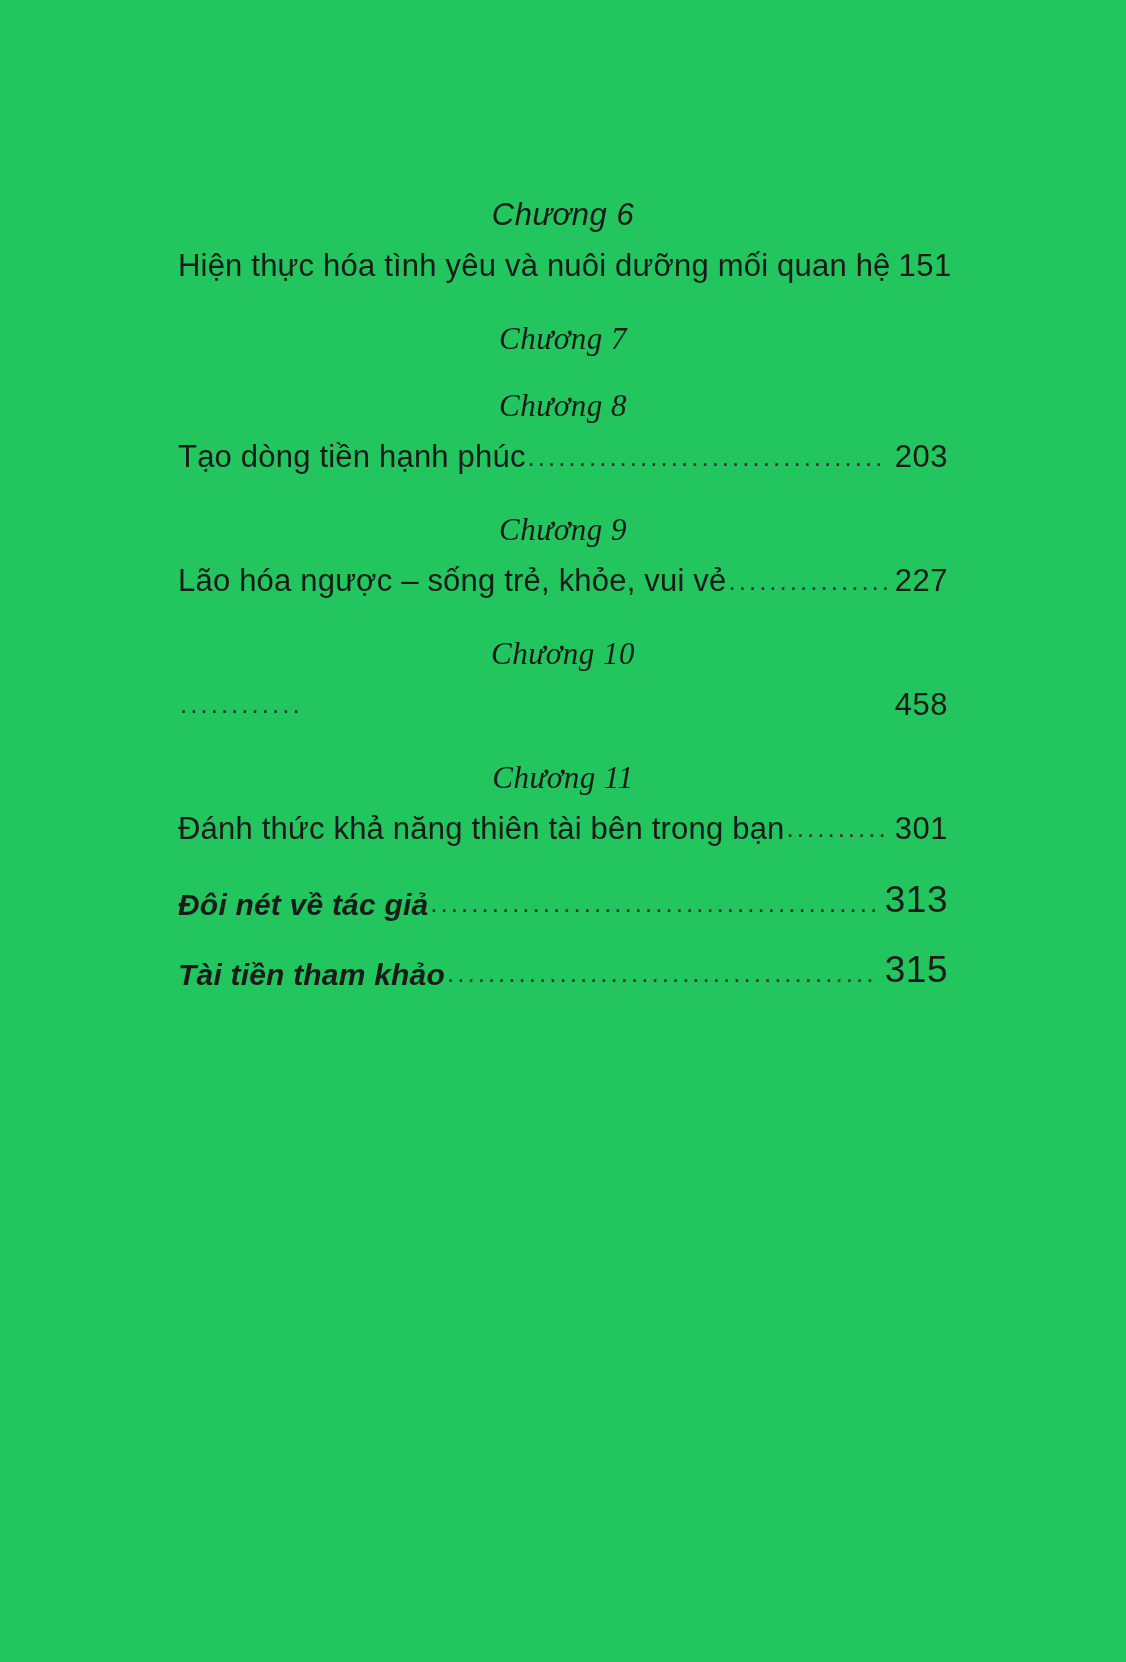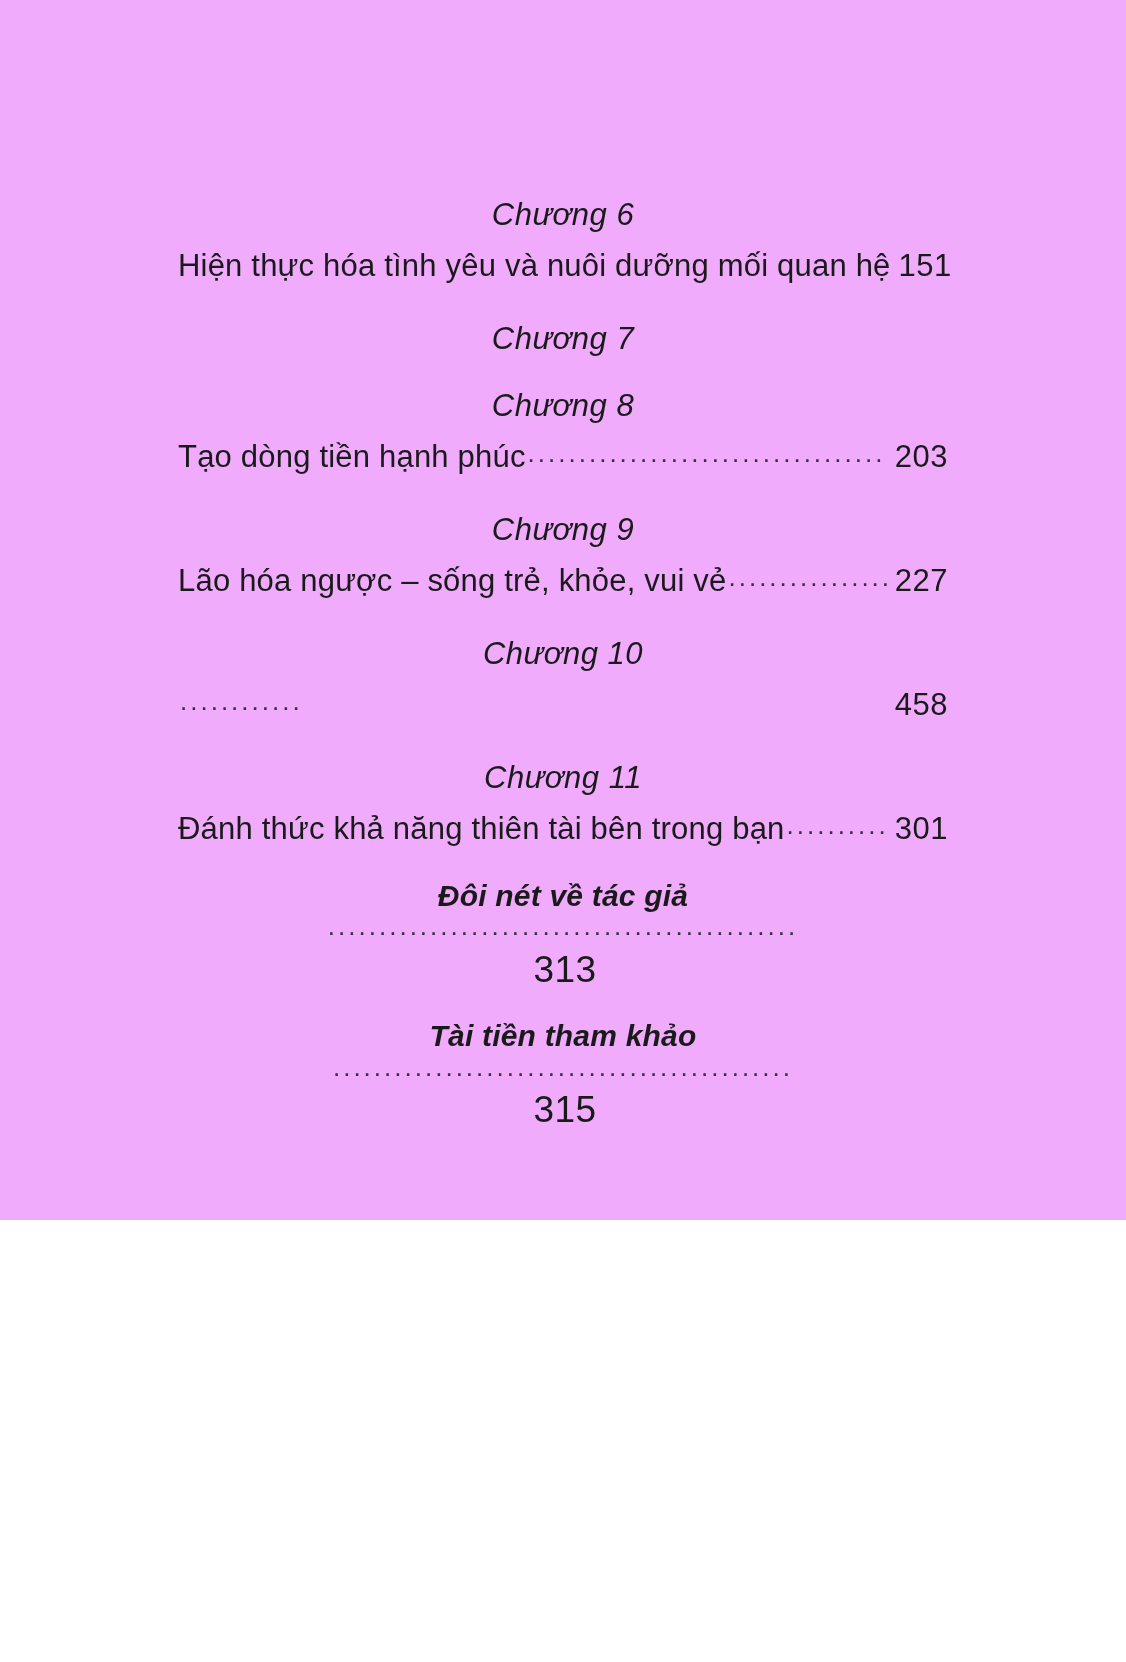--- a/index.html
+++ b/index.html
@@ -10,22 +10,22 @@
   body {
     width: 1126px;
     height: 1662px;
     font-family: "Liberation Sans", sans-serif;
     color: #1a1a1a;
     overflow: hidden;
   }
   .page {
     position: relative;
     width: 1126px;
-    height: 1220px;
-    background: #f0abfc;
+    height: 1662px;
+    background: #22c55e;
     box-sizing: border-box;
   }
   .toc {
     position: absolute;
     left: 0;
     right: 0;
     top: 196px;
     padding: 0 178px 0 178px;
     box-sizing: border-box;
   }
@@ -34,21 +34,21 @@
     font-style: italic;
     font-size: 31px;
     letter-spacing: 0.5px;
     color: #1a1a1a;
     margin: 0 0 14px 0;
     font-weight: 400;
     line-height: 1.2;
   }
   .entry {
     display: flex;
-    align-items: center;
+    align-items: flex-end;
     font-size: 31px;
     line-height: 1.25;
     color: #1a1a1a;
     margin: 0 0 34px 0;
     white-space: nowrap;
   }
   .entry .title {
     flex: 0 0 auto;
     letter-spacing: 0.2px;
   }
@@ -69,33 +69,32 @@
   }
 
   .back-matter {
     margin-top: 22px;
   }
   .back-matter .entry {
     font-style: italic;
     font-weight: 700;
     margin-bottom: 24px;
     font-size: 30px;
-    flex-direction: column;
   }
   .back-matter .entry .leader {
     font-weight: 400;
     font-style: normal;
   }
   .back-matter .entry .page-num {
     font-style: normal;
     font-weight: 400;
     font-size: 37px;
   }
   .gap-sm { margin-bottom: 28px; }
-  .heading-gap { margin-top: 30px; }
+  .heading-gap { margin-top: 30px; font-family: Liberation Serif, serif; }
 </style>
 </head>
 <body>
 
 <div class="page">
   <div class="toc">
 
     <div class="chapter-heading">Chương 6</div>
     <div class="entry">
       <span class="title">Hiện thực hóa tình yêu và nuôi dưỡng mối quan hệ</span>

